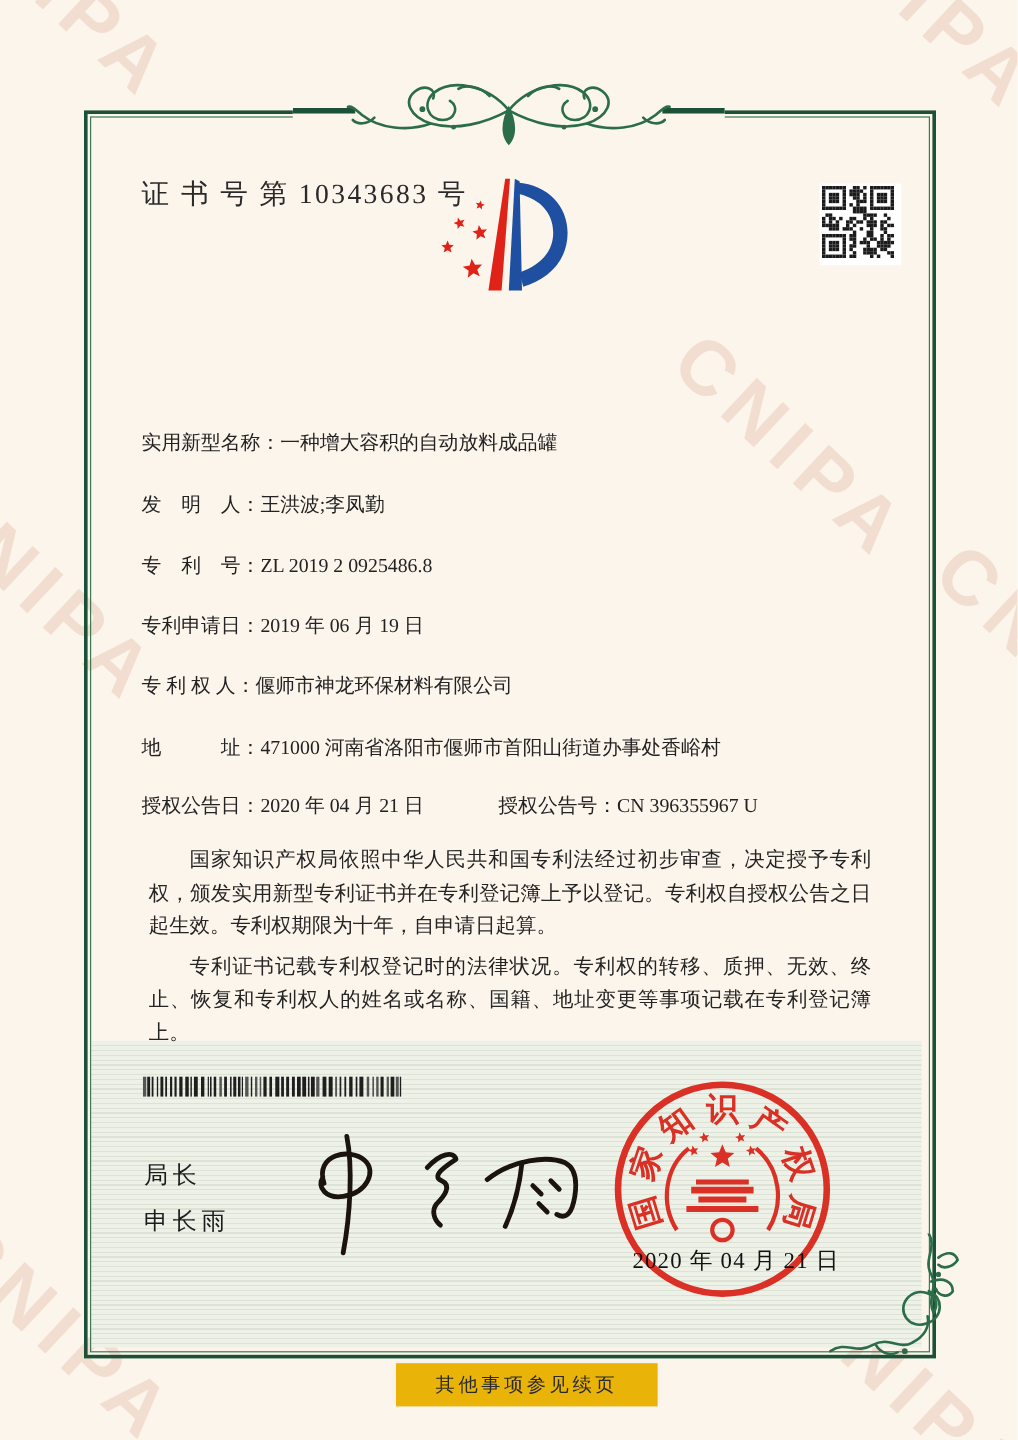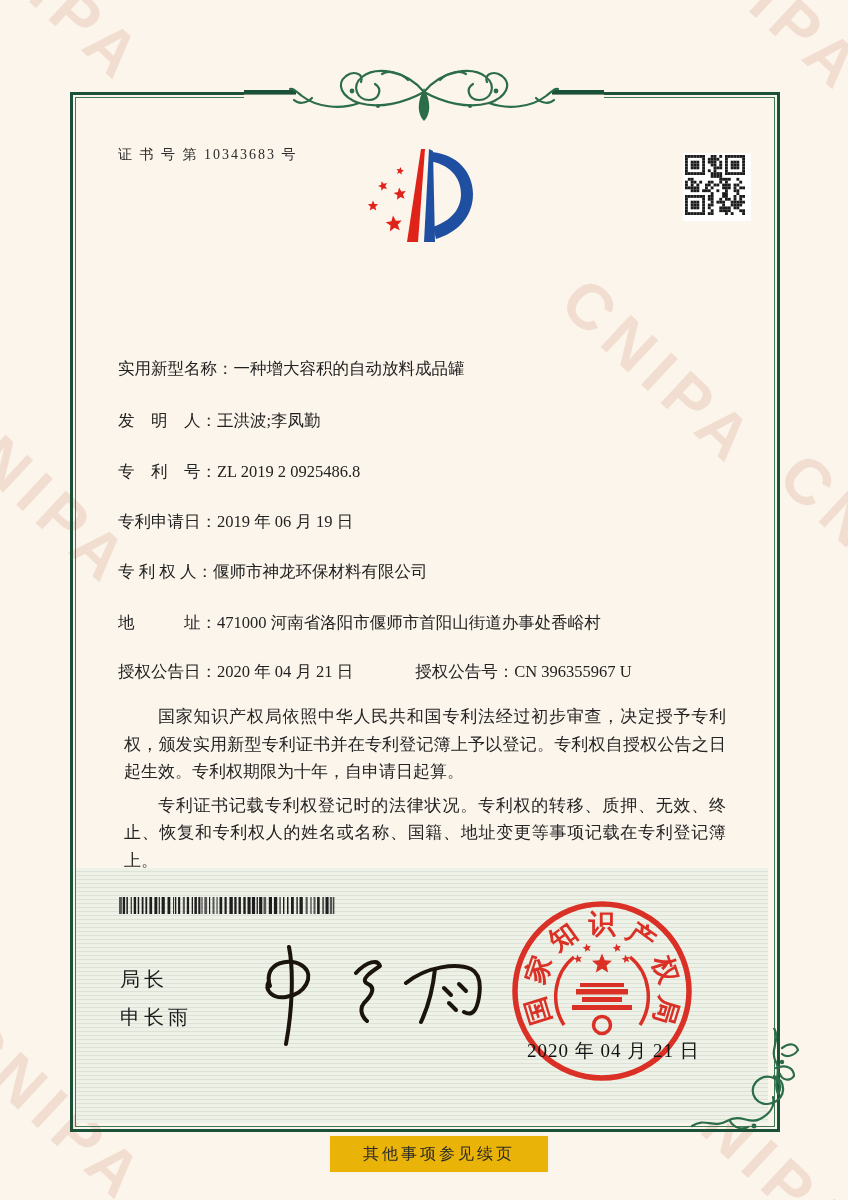--- a/index.html
+++ b/index.html
@@ -27,21 +27,21 @@
     position:absolute; left:76px; top:868px; width:692px; height:255px; z-index:2;
     background:repeating-linear-gradient(180deg,#eef1e8 0px,#eef1e8 3px,#dde3d4 3px,#dde3d4 4px);
   }
   .orn-top{
     position:absolute; left:244px; top:58px; width:360px; height:66px; z-index:4;
     background:#fcf5eb;
   }
   .orn-br{ position:absolute; left:690px; top:1028px; width:110px; height:124px; z-index:5; }
   .cert-no{
     position:absolute; left:118px; top:146px; z-index:4;
-    font-size:14px; letter-spacing:2px; color:#2a2a2a;
+    font-size:23px; letter-spacing:2px; color:#2a2a2a;
   }
   .logo{ position:absolute; left:363px; top:143px; width:118px; height:108px; z-index:4; }
   .qr{ position:absolute; left:683px; top:153px; width:64px; height:64px; z-index:4;
        background:#ffffff; padding:2px; }
   .title{
     position:absolute; left:0; right:0; top:260px; z-index:4;
     text-align:center; font-size:43px; font-weight:bold;
     letter-spacing:12px; text-indent:12px; color:#141414;
   }
   .field{ position:absolute; left:118px; z-index:4; font-size:16.5px; white-space:nowrap; }

